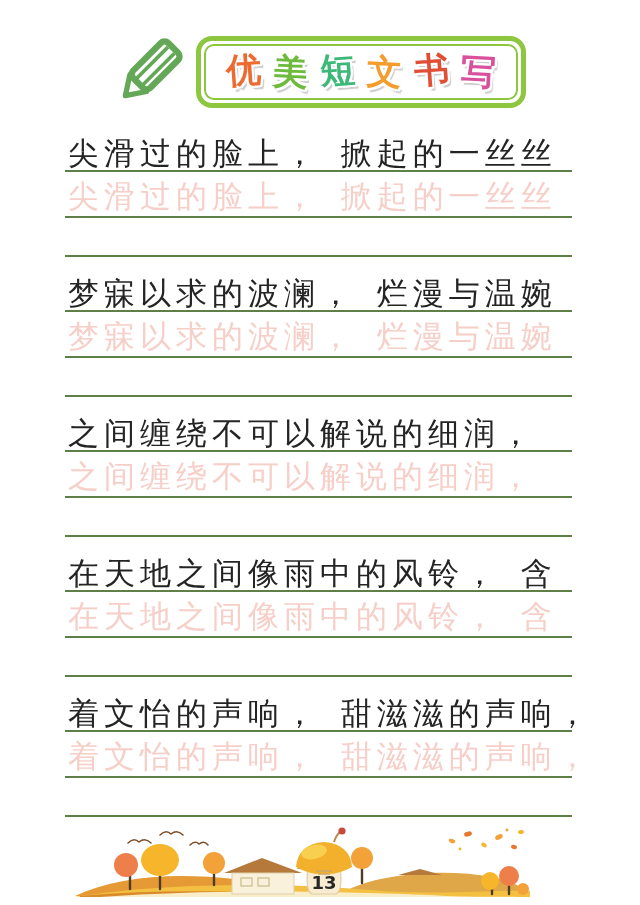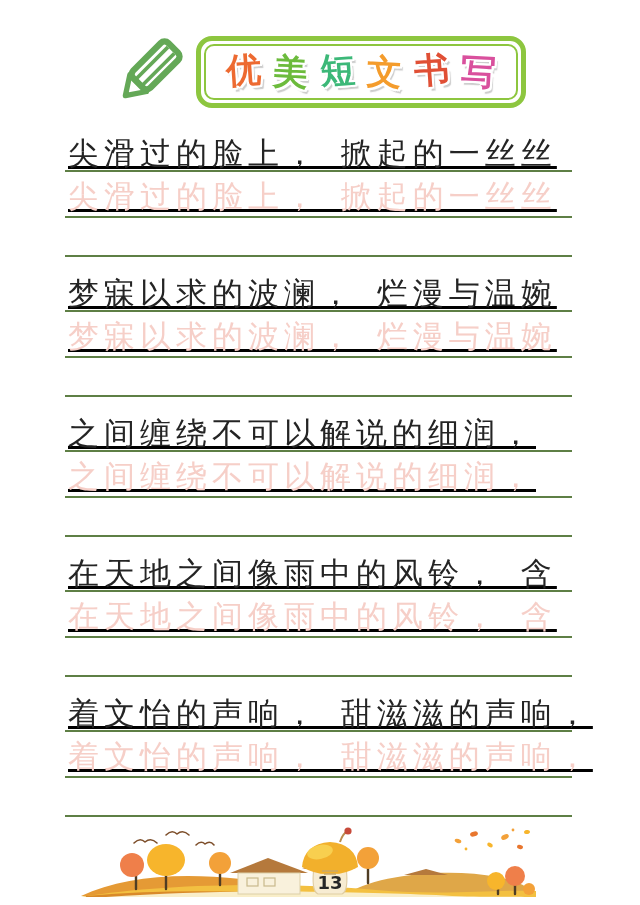--- a/index.html
+++ b/index.html
@@ -28,37 +28,37 @@
     font-size:35px; font-weight:bold; line-height:1.2; padding:0 6px;
     text-shadow:
       -2px -2px 0 #fff, 2px -2px 0 #fff, -2px 2px 0 #fff, 2px 2px 0 #fff,
       -2px 0 0 #fff, 2px 0 0 #fff, 0 -2px 0 #fff, 0 2px 0 #fff,
       3px 4px 1px rgba(110,110,110,0.35);
   }
   .title-char:nth-child(odd)  { transform:rotate(-4deg); }
   .title-char:nth-child(even) { transform:rotate(3deg) translateY(2px); }
 
   
-  .sheet { margin:8px 68px 0 65px;text-decoration:underline; }
+  .sheet { margin:8px 68px 0 65px; }
   .row {
     box-sizing:border-box;
     border-bottom:2px solid var(--rule-green);
     display:flex; align-items:flex-end;
     padding:0 0 1px 3px;
   }
   .row.ink   { height:55px; color:var(--ink); }
   .row.trace { height:46px; color:var(--trace); padding-bottom:4px; }
   .row.blank { height:39px; }
   .line-text {
     font-size:31px; letter-spacing:5px; word-spacing:6px;
     line-height:1; white-space:nowrap;
   }
 
   
-  .footer { margin-top:8px;margin-left:6px; }
+  .footer { margin-top:8px; }
   .footer svg { display:block; }
 
   .c-orange { fill:var(--hill-orange); }
   .c-tan    { fill:var(--hill-tan); }
   .c-gold   { fill:var(--hill-gold); }
   .c-strip  { fill:var(--strip-orange); }
   .c-cream  { fill:var(--hill-cream); }
   .c-ty     { fill:var(--tree-yellow); }
   .c-to     { fill:var(--tree-orange); }
   .c-tr     { fill:var(--tree-red); }

